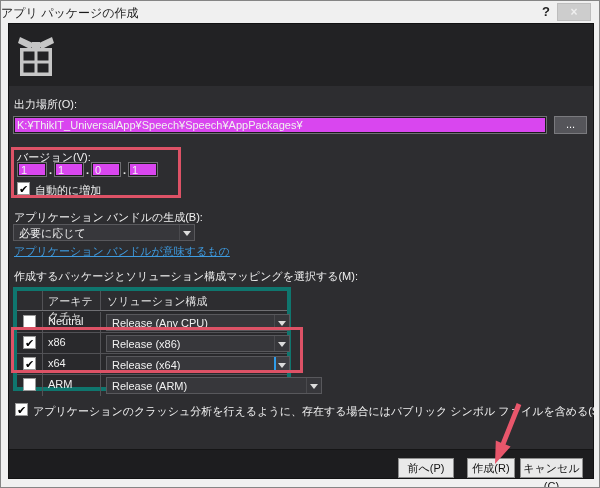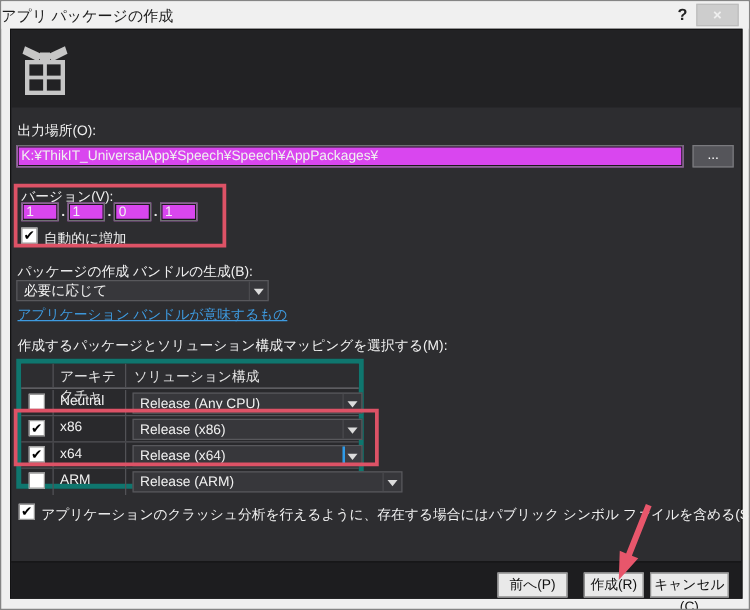--- a/index.html
+++ b/index.html
@@ -106,22 +106,22 @@
   <input class="tinput" style="left: 16px; top: 161px; width: 30px; height: 15px;" value="1">
   <div class="vdot" style="left:48px;  top:163px;">.</div>
   <input class="tinput" style="left: 53px; top: 161px; width: 30px; height: 15px;" value="1">
   <div class="vdot" style="left:85px;  top:163px;">.</div>
   <input class="tinput" style="left: 90px; top: 161px; width: 30px; height: 15px;" value="0">
   <div class="vdot" style="left:122px; top:163px;">.</div>
   <input class="tinput" style="left: 127px; top: 161px; width: 30px; height: 15px;" value="1">
   <div class="cb" style="left:16px; top:181px;">✔</div>
   <div class="lbl" style="left:34px; top:182px;">自動的に増加</div>
 
-  <div class="lbl" style="left:13px; top:209px;">パッケージの作成 バンドルの生成(B):</div>
-  <div class="combo" style="left:12px; top:223px; width:202px; height:17px;">
+  <div class="lbl" style="left:13px; top:209px;">アプリケーション バンドルの生成(B):</div>
+  <div class="combo" style="left:12px; top:223px; width:182px; height:17px;">
     <span>必要に応じて</span>
     <span class="arrbtn">
         <span class="arr"></span>
       </span>
   </div>
   <div class="link" style="left:13px; top:243px;">アプリケーション バンドルが意味するもの</div>
 
   <div class="lbl" style="left:13px; top:268px;">作成するパッケージとソリューション構成マッピングを選択する(M):</div>
   <div class="tbl">
     <div class="hrow">

